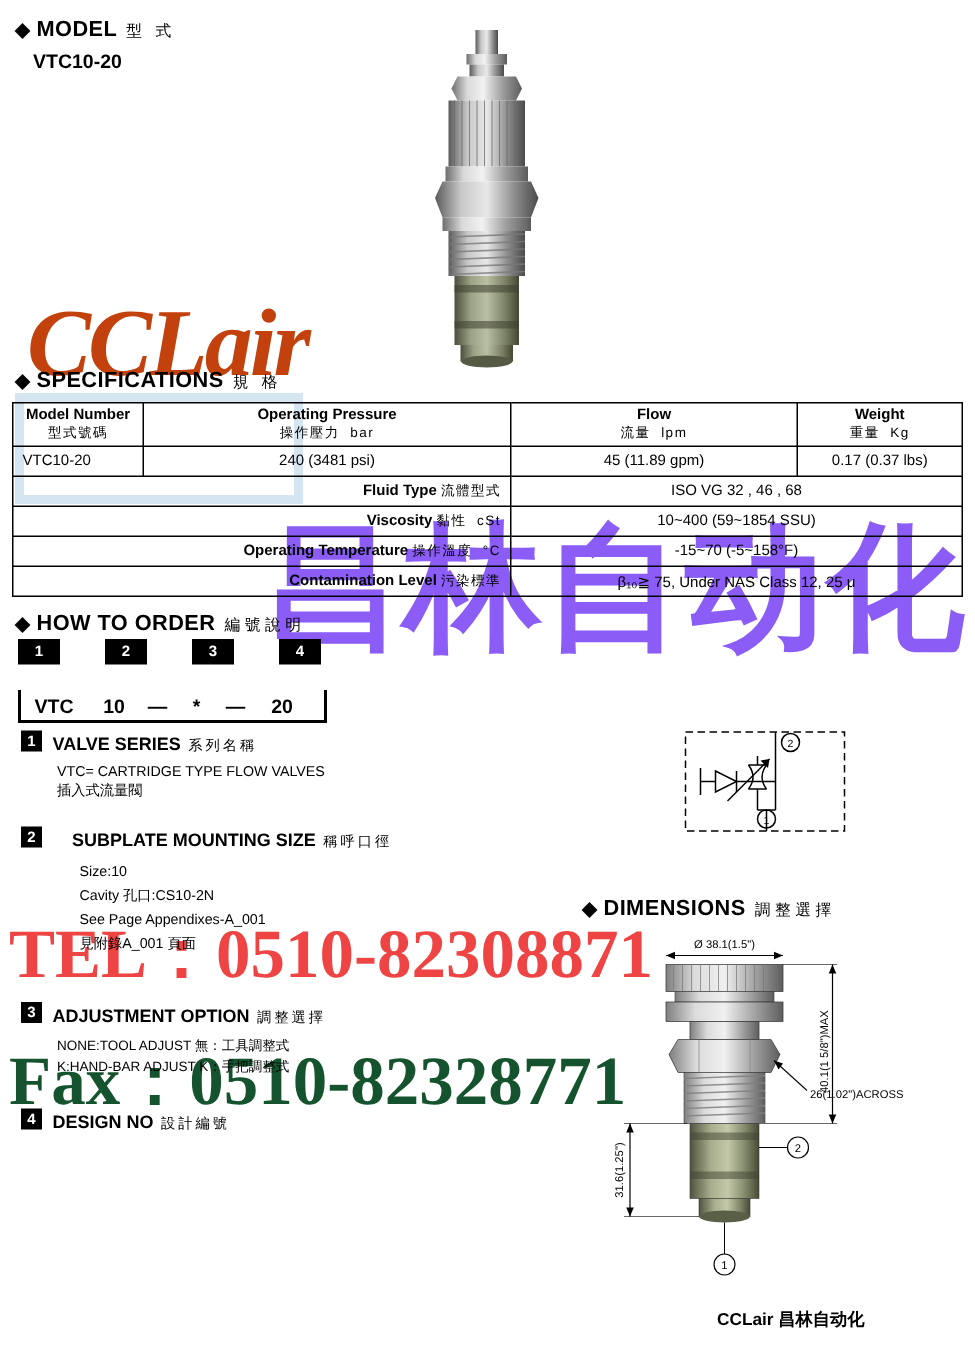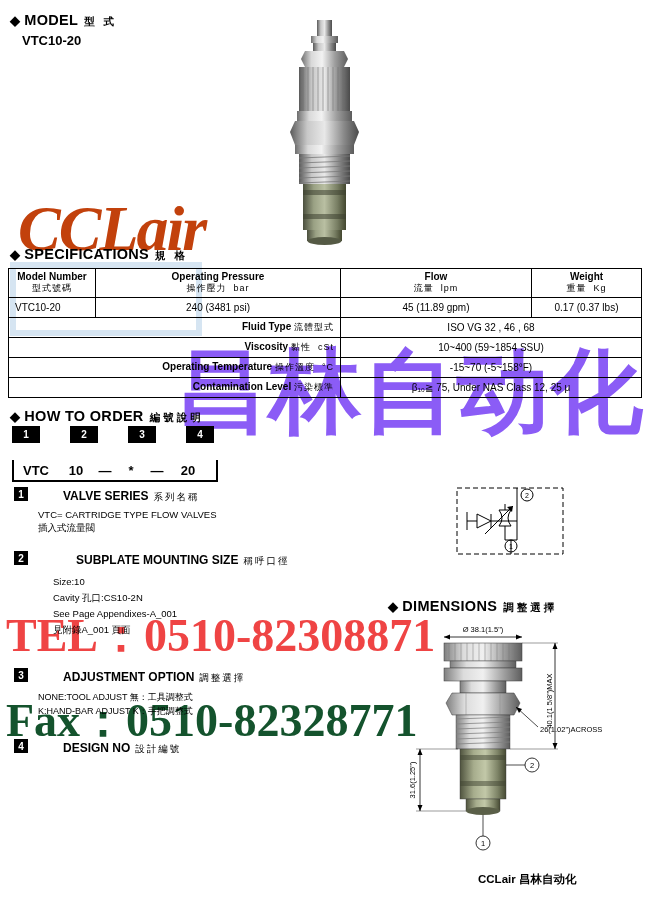--- a/index.html
+++ b/index.html
@@ -39,21 +39,21 @@
   }
   .wm-fax{
     left:6px;top:690px;
     font-family:"Liberation Serif", serif;
     font-size:46px;font-weight:bold;color:#14532d;white-space:nowrap;
   }
 
   
   .sec-head{position:absolute;font-weight:bold;font-size:14.5px;letter-spacing:.3px;}
   .sec-head .dia{font-size:13px;margin-right:4px;}
-  .sec-head .cn{font-weight:bold;font-size:10.5px;margin-left:6px;letter-spacing:3px;}
+  .sec-head .cn{font-weight:normal;font-size:10.5px;margin-left:6px;letter-spacing:3px;}
 
   
   #model-head{left:10px;top:12px;}
   #model-code{position:absolute;left:22px;top:33px;font-weight:bold;font-size:13px;}
 
   
   .photo{position:absolute;left:255px;top:18px;width:140px;height:225px;}
   .photo svg{display:block;}
 
   
@@ -78,21 +78,21 @@
   .order-row1 .blk{background:#000;color:#fff;font-size:10px;font-weight:bold;
      display:flex;align-items:center;justify-content:center;width:28px;}
   .order-row1 .gap{width:30px;background:#fff;}
   .order-row2{display:flex;height:20px;align-items:center;font-weight:bold;font-size:13px;
      border-bottom:2px solid #000;border-left:2px solid #000;border-right:2px solid #000;margin-top:17px;}
   .order-row2 span{text-align:center;}
 
   
   .num{position:absolute;width:14px;height:14px;background:#000;color:#fff;
        font-size:10px;font-weight:bold;display:flex;align-items:center;justify-content:center;}
-  .item-title{position:absolute;font-weight:bold;font-size:12px;margin-left:28px;}
+  .item-title{position:absolute;font-weight:bold;font-size:12px;}
   .item-title .cn{font-weight:normal;font-size:9.5px;letter-spacing:2px;margin-left:5px;}
   .item-text{position:absolute;font-size:9.5px;line-height:13px;}
 
   
   #ctrl-head{left:388px;top:458px;}
   .ctrl-diagram{position:absolute;left:455px;top:484px;width:120px;height:72px;}
 
   
   #dim-head{left:388px;top:598px;}
   .dim-area{position:absolute;left:380px;top:615px;width:265px;height:250px;}

